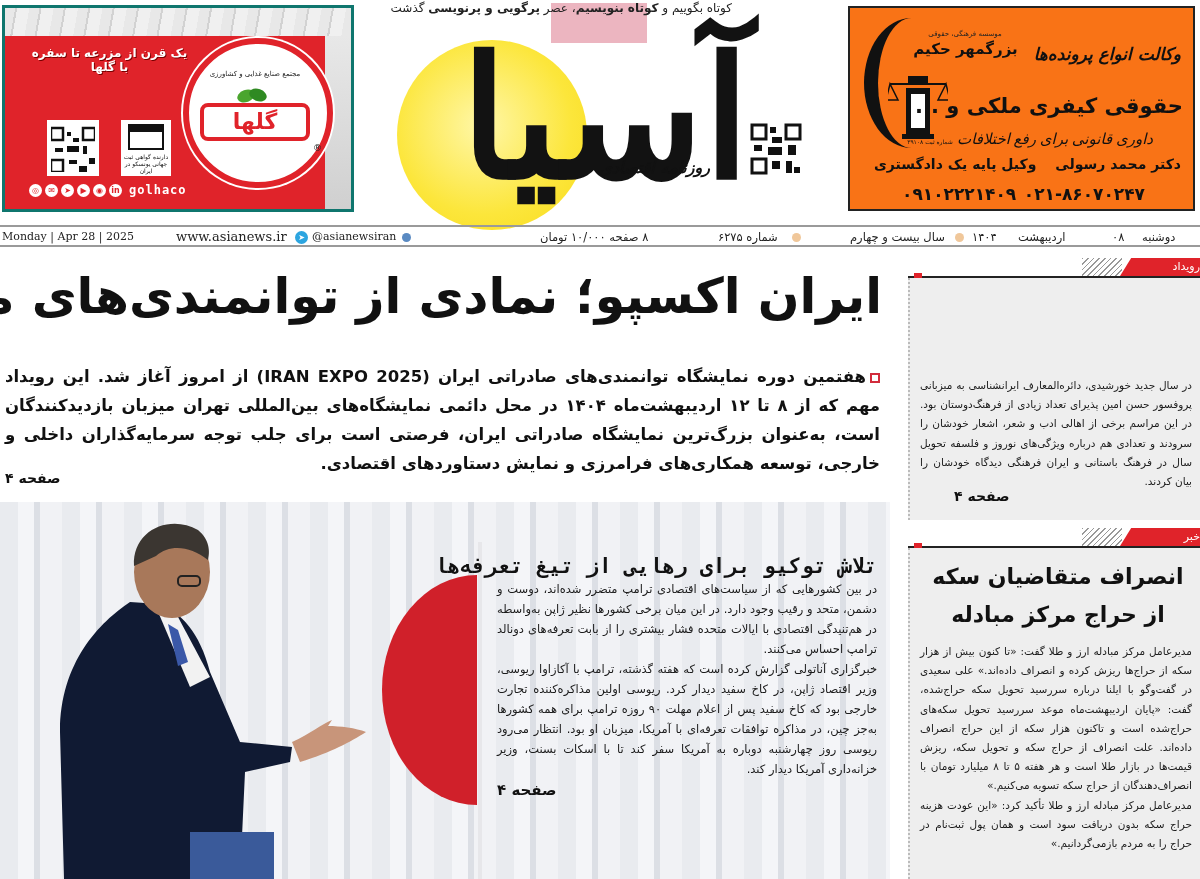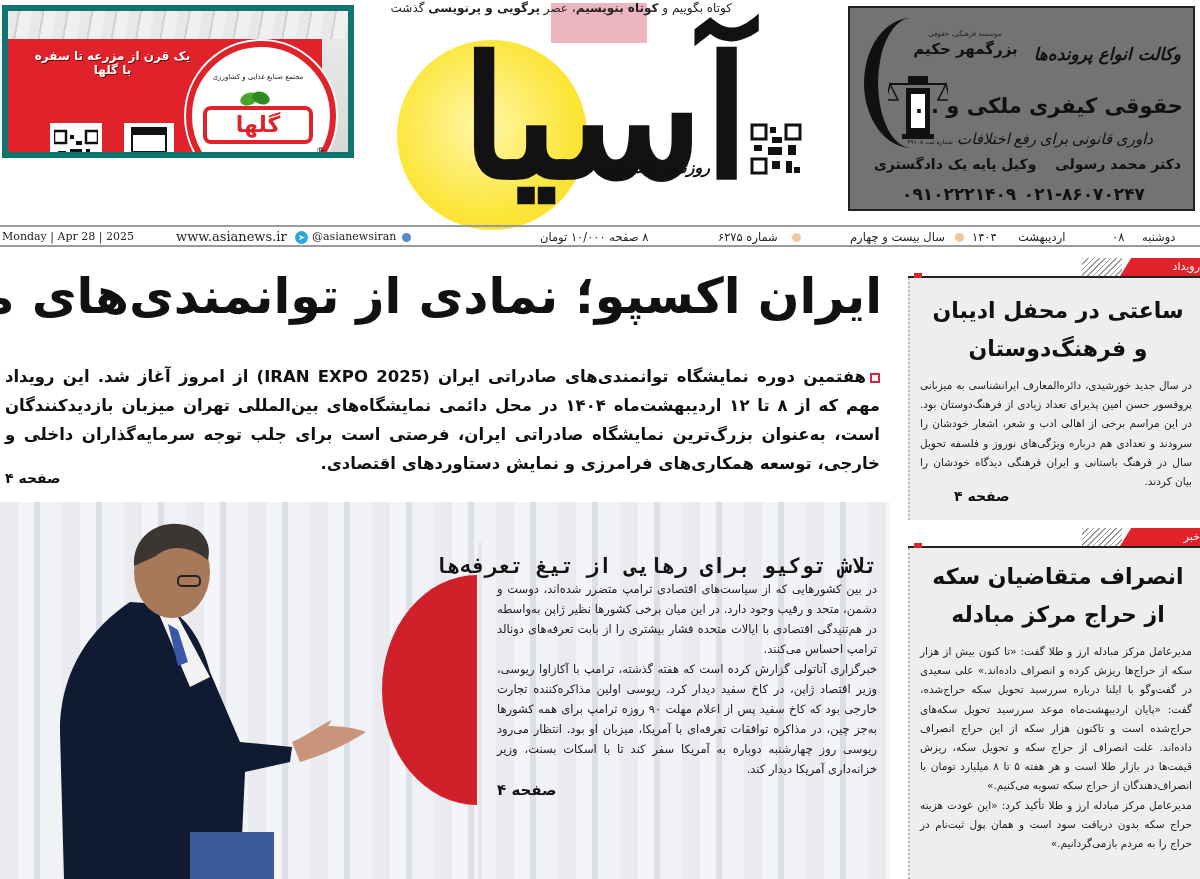--- a/index.html
+++ b/index.html
@@ -2,21 +2,21 @@
 <html><head>
 <meta charset="utf-8">
 <style>
   * { box-sizing: border-box; margin: 0; padding: 0; }
   html, body { width: 1200px; height: 879px; overflow: hidden; background: #ffffff; }
   body { position: relative; font-family: "DejaVu Sans", sans-serif; color: #111; }
   .rtl { direction: rtl; unicode-bidi: embed; }
   .abs { position: absolute; }
 
   
-  #ad-left { left: 2px; top: 5px; width: 352px; height: 153px; border: 6px solid #0f766e; background: #f4f4f4; overflow: hidden; }
+  #ad-left { left: 2px; top: 5px; width: 352px; height: 207px; border: 3px solid #0f766e; background: #f4f4f4; overflow: hidden; }
   #ad-left .herbs { position: absolute; left: 0; top: 0; width: 100%; height: 28px; background: repeating-linear-gradient(100deg, #e8e8e8 0 10px, #d2d2d2 10px 12px, #f0f0f0 12px 24px); }
   #ad-left .redband { position: absolute; left: 0; top: 28px; width: 352px; height: 178px; background: #e0232a; }
   #ad-left .circle { position: absolute; left: 178px; top: 30px; width: 150px; height: 150px; border-radius: 50%; background: #fff; border: 6px solid #e0232a; box-shadow: 0 0 0 2px #fff; }
   #ad-left .rightgrey { position: absolute; right: 0; top: 28px; width: 26px; height: 178px; background: linear-gradient(#e8e8e8,#cfcfcf); }
   #ad-left .slogan { position: absolute; left: 22px; top: 38px; width: 165px; text-align: center; color: #fff; font-weight: bold; font-size: 12px; text-shadow: 1px 1px 0 #7a0000; }
   #ad-left .brand { position: absolute; left: 195px; top: 95px; width: 110px; height: 38px; border: 4px solid #e0232a; border-radius: 8px; background: #fff; color: #e0232a; font-weight: bold; font-size: 22px; text-align: center; line-height: 30px; }
   #ad-left .leaf { position: absolute; left: 232px; top: 78px; width: 30px; height: 18px; }
   #ad-left .subtitle { position: absolute; left: 190px; top: 62px; width: 120px; font-size: 7px; text-align: center; color: #222; }
   #ad-left .reg { position: absolute; left: 308px; top: 135px; font-size: 9px; color: #222; }
   #ad-left .qr { position: absolute; left: 42px; top: 112px; width: 52px; height: 56px; background: #fff; padding: 4px; }
@@ -30,21 +30,21 @@
   #tagline { left: 402px; top: 1px; width: 330px; font-size: 12px; color: #222; text-align: right; white-space: nowrap; }
   #tagline .bold { font-weight: bold; }
   #tagline-mark { left: 551px; top: 3px; width: 96px; height: 40px; background: rgba(220,120,140,0.55); }
   #sun { left: 397px; top: 40px; width: 190px; height: 190px; border-radius: 50%; background: radial-gradient(circle at 45% 45%, #fff7a8 0%, #fce63b 60%, #f8da1a 100%); }
   #logo { left: 400px; top: 8px; width: 390px; height: 220px; text-decoration: underline; }
   #logo-word { position: absolute; right: 40px; top: 10px; font-family: "DejaVu Serif", serif; font-weight: bold; font-size: 168px; line-height: 200px; color: #121212; letter-spacing: -6px; }
   #logo-sub { position: absolute; right: 80px; top: 150px; font-size: 16px; font-style: italic; font-weight: bold; color: #111; }
   #logo-qr { left: 750px; top: 123px; width: 52px; height: 52px; }
 
   
-  #ad-right { left: 848px; top: 6px; width: 347px; height: 205px; border: 2px solid #222; background: #737373; }
+  #ad-right { left: 848px; top: 6px; width: 347px; height: 205px; border: 2px solid #222; background: #f97316; }
   #ad-right .emblem { position: absolute; left: 14px; top: 10px; width: 95px; height: 130px; border-radius: 50% 0 0 50%; border-left: 14px solid #111; }
   #ad-right .scales { position: absolute; left: 38px; top: 62px; width: 60px; height: 70px; }
   #ad-right .inst { position: absolute; left: 60px; top: 22px; width: 110px; font-size: 7px; text-align: center; color: #222; }
   #ad-right .firm { position: absolute; left: 58px; top: 32px; width: 115px; font-size: 15px; font-weight: bold; text-align: center; }
   #ad-right .regno { position: absolute; left: 50px; top: 130px; width: 60px; font-size: 6px; text-align: center; }
   #ad-right .l1 { position: absolute; right: 12px; top: 36px; font-size: 17px; font-weight: bold; font-style: italic; }
   #ad-right .l2 { position: absolute; right: 10px; top: 86px; font-size: 21px; font-weight: bold; white-space: nowrap; }
   #ad-right .l3 { position: absolute; right: 40px; top: 122px; font-size: 15px; font-style: italic; white-space: nowrap; font-family: Liberation Serif, serif; }
   #ad-right .l4a { position: absolute; right: 12px; top: 148px; font-size: 14px; font-weight: bold; }
   #ad-right .l4b { position: absolute; left: 24px; top: 148px; font-size: 14px; font-weight: bold; }
@@ -231,21 +231,20 @@
     <div id="article2-page">صفحه ۴</div>
   </div>
 </div>
 
 <div class="side-hatch" style="left:1082px; top:258px;"></div>
 <div class="side-tag rtl" style="top:258px;">رویداد</div>
 <div class="side-rule" style="top:276px;">
     <span class="sq"></span>
   </div>
 <div class="side-box" style="top:278px; height:242px;">
-  <div class="side-title rtl" style="top:14px;">ساعتی در محفل ادیبان و فرهنگ‌دوستان</div>
   <div class="side-body rtl" style="top:98px;">در سال جدید خورشیدی، دائره‌المعارف ایرانشناسی به میزبانی پروفسور حسن امین پذیرای تعداد زیادی از فرهنگ‌دوستان بود. در این مراسم برخی از اهالی ادب و شعر، اشعار خودشان را سرودند و تعدادی هم درباره ویژگی‌های نوروز و فلسفه تحویل سال در فرهنگ باستانی و ایران فرهنگی دیدگاه خودشان را بیان کردند.</div>
   <div class="side-page rtl" style="left:44px; top:210px;">صفحه ۴</div>
 </div>
 
 <div class="side-hatch" style="left:1082px; top:528px;"></div>
 <div class="side-tag rtl" style="top:528px;">خبر</div>
 <div class="side-rule" style="top:546px;">
     <span class="sq"></span>
   </div>
 <div class="side-box" style="top:548px; height:331px;">

